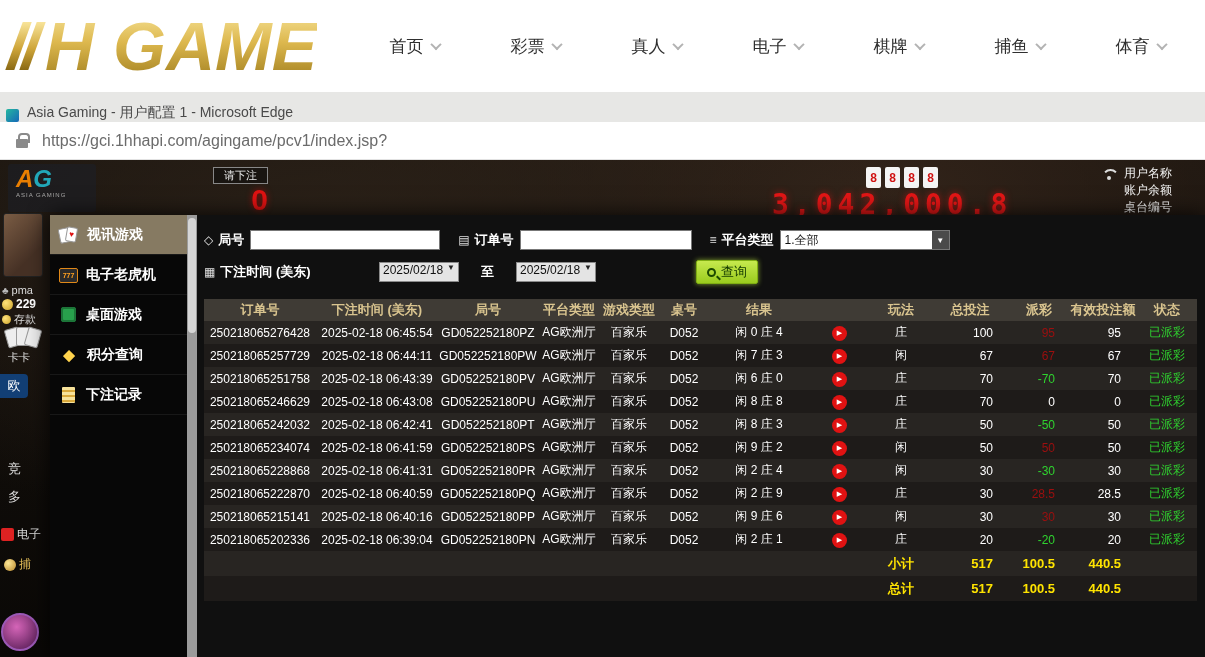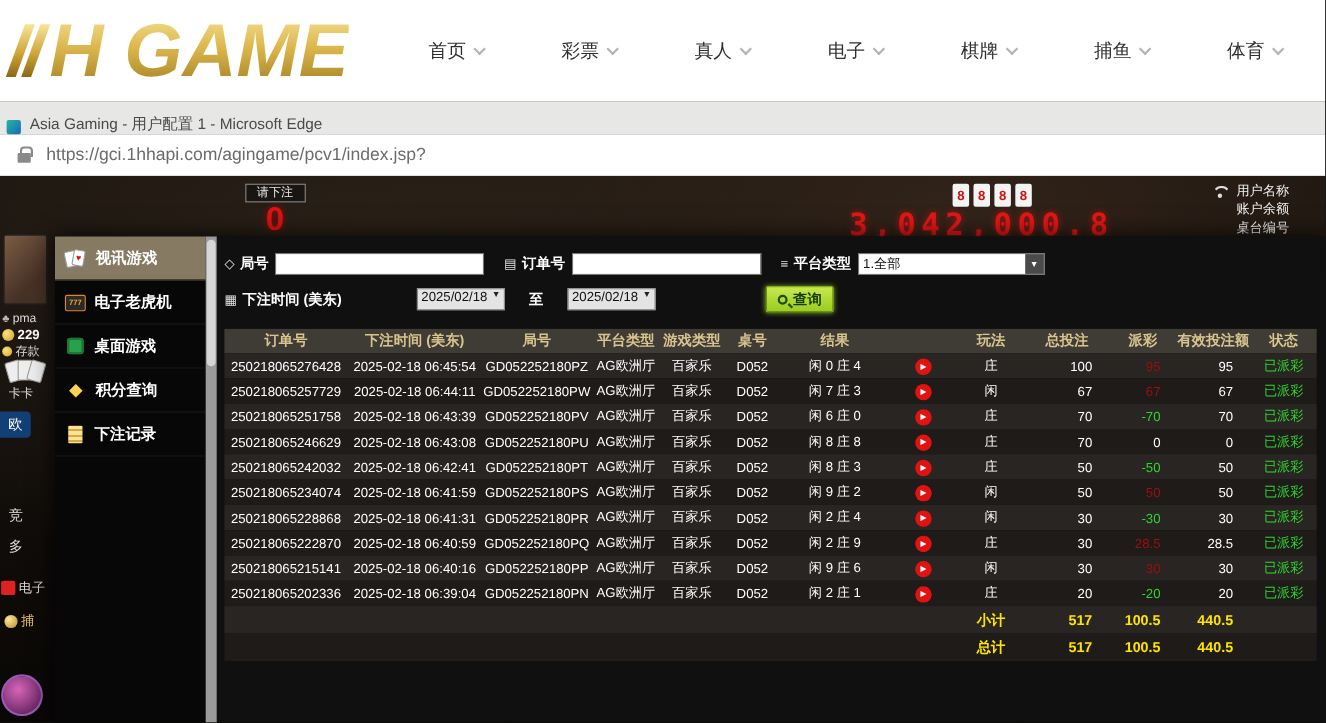--- a/index.html
+++ b/index.html
@@ -28,21 +28,21 @@
 
   
   .casino{position:relative;height:497px;overflow:hidden;background:
     radial-gradient(ellipse at 28% 15%, #2b2118 0%, rgba(0,0,0,0) 50%),
     radial-gradient(ellipse at 72% 8%, #33241a 0%, rgba(0,0,0,0) 45%),
     linear-gradient(180deg,#18130e,#0a0806)}
   .ag-logo{position:absolute;left:8px;top:4px;width:88px;height:48px;background:rgba(28,32,44,.55);border-radius:3px;padding:2px 8px;opacity:.9;z-index:1}
   .ag-letters{font-size:24px;font-weight:bold;font-style:italic;line-height:26px}
   .ag-a{color:#ff8a00}.ag-g{color:#22b8cc}
   .ag-sub{font-size:6px;letter-spacing:1px;color:#b8b8b8}
-  .bet-block{position:absolute;left:218px;top:5px;width:64px;text-align:center;z-index:1}
+  .bet-block{position:absolute;left:204px;top:5px;width:64px;text-align:right;z-index:1}
   .bet-prompt{display:inline-block;border:1px solid #888;background:rgba(15,15,15,.55);color:#e8e8e8;font-size:11px;padding:0 10px;line-height:15px}
   .bet-zero{color:#e01212;font-size:30px;font-weight:bold;line-height:32px;text-shadow:0 0 6px rgba(255,0,0,.5)}
   .jackpot{position:absolute;left:772px;top:28px;font-family:"DejaVu Sans Mono",monospace;font-size:28px;font-weight:bold;letter-spacing:5px;color:#e51616;text-shadow:0 0 7px rgba(255,20,20,.55);z-index:1;white-space:nowrap}
   .cards-row{position:absolute;left:866px;top:7px;display:flex;gap:4px;z-index:1}
   .pcard{width:15px;height:21px;background:#f4f4f4;border-radius:2px;color:#d01212;font-size:12px;font-weight:bold;display:flex;align-items:center;justify-content:center}
   .wifi{position:absolute;left:1100px;top:8px;width:18px;height:14px;z-index:1}
   .wifi::before{content:"";position:absolute;left:2px;top:1px;width:13px;height:13px;border:2px solid #ddd;border-radius:50%;clip-path:polygon(0 0,100% 0,50% 55%)}
   .wifi::after{content:"";position:absolute;left:7px;top:8px;width:4px;height:4px;background:#ddd;border-radius:50%}
   .right-info{position:absolute;left:1124px;top:5px;width:81px;overflow:hidden;z-index:1;color:#f2f2f2;font-size:12px;line-height:17px;white-space:nowrap}
 
@@ -105,21 +105,21 @@
   .tinput{width:190px;height:20px;background:#fff;border:1px solid #777;margin-left:6px;font-size:12px;padding:0 4px;color:#111}
   .tinput.w2{width:172px}
   .gap18{margin-left:18px}
   .select{width:170px;height:20px;background:#fff;border:1px solid #777;display:flex;align-items:center;font-size:12px;color:#111;padding-left:4px;margin-left:6px;cursor:pointer}
   .sel-arrow{margin-left:auto;width:17px;height:18px;background:#4a4a4a;color:#fff;font-size:8px;display:flex;align-items:center;justify-content:center}
   .sel-arrow::before{content:"\25BC"}
   .time-label{width:175px}
   .datebox{width:80px;height:20px;background:#e4e4e4;border:1px solid #8a8a8a;display:flex;justify-content:center;gap:4px;font-size:12px;color:#111;cursor:pointer;flex:none}
   .datebox::after{content:"\25BC";font-size:8px;color:#222}
   .to-label{margin:0 22px;font-weight:bold}
-  .query-btn{margin-left:100px;height:24px;padding:0 10px;background:linear-gradient(#c6e94e,#9acc1e);border:1px solid #7fae12;border-radius:2px;color:#143a00;font-size:13px;font-weight:bold;display:flex;align-items:center;gap:5px;cursor:pointer;box-shadow:0 0 5px rgba(176,220,60,.7)}
+  .query-btn{margin-left:100px;height:24px;padding:0 10px;background:linear-gradient(#c6e94e,#9acc1e);border:1px solid #7fae12;border-radius:2px;color:#143a00;font-size:13px;font-weight:normal;display:flex;align-items:center;gap:5px;cursor:pointer;box-shadow:0 0 5px rgba(176,220,60,.7)}
   .mag{width:9px;height:9px;border:2px solid #1c4a00;border-radius:50%;position:relative;flex:none}
   .mag::after{content:"";position:absolute;left:7px;top:7px;width:5px;height:2px;background:#1c4a00;transform:rotate(45deg)}
 
   
   .btable{margin-top:14px;flex:none}
   .trow{display:flex;align-items:center;height:23px}
   .thead{height:22px;background:#3f3b35}
   .cell{font-size:12px;color:#fff;text-align:center;overflow:hidden;white-space:nowrap;flex:none}
   .th{font-size:13px;color:#d9c48f;font-weight:bold;overflow:visible}
   .col-0{width:112px}.col-1{width:122px}.col-2{width:100px}.col-3{width:62px}.col-4{width:58px}
@@ -185,20 +185,24 @@
     <span>Asia Gaming - 用户配置 1 - Microsoft Edge</span>
   </div>
 
   <div class="url-bar">
     <span class="lock"></span>
     <span class="url-text">https://gci.1hhapi.com/agingame/pcv1/index.jsp?</span>
   </div>
 
   <div class="casino">
 
+    <div class="ag-logo">
+      <div class="ag-letters"><span class="ag-a">A</span><span class="ag-g">G</span></div>
+      <div class="ag-sub">ASIA GAMING</div>
+    </div>
 
     <div class="bet-block">
       <span class="bet-prompt">请下注</span>
       <div class="bet-zero">0</div>
     </div>
 
     <div class="jackpot">3,042,000.8</div>
 
     <div class="cards-row">
       <span class="pcard">8</span>

